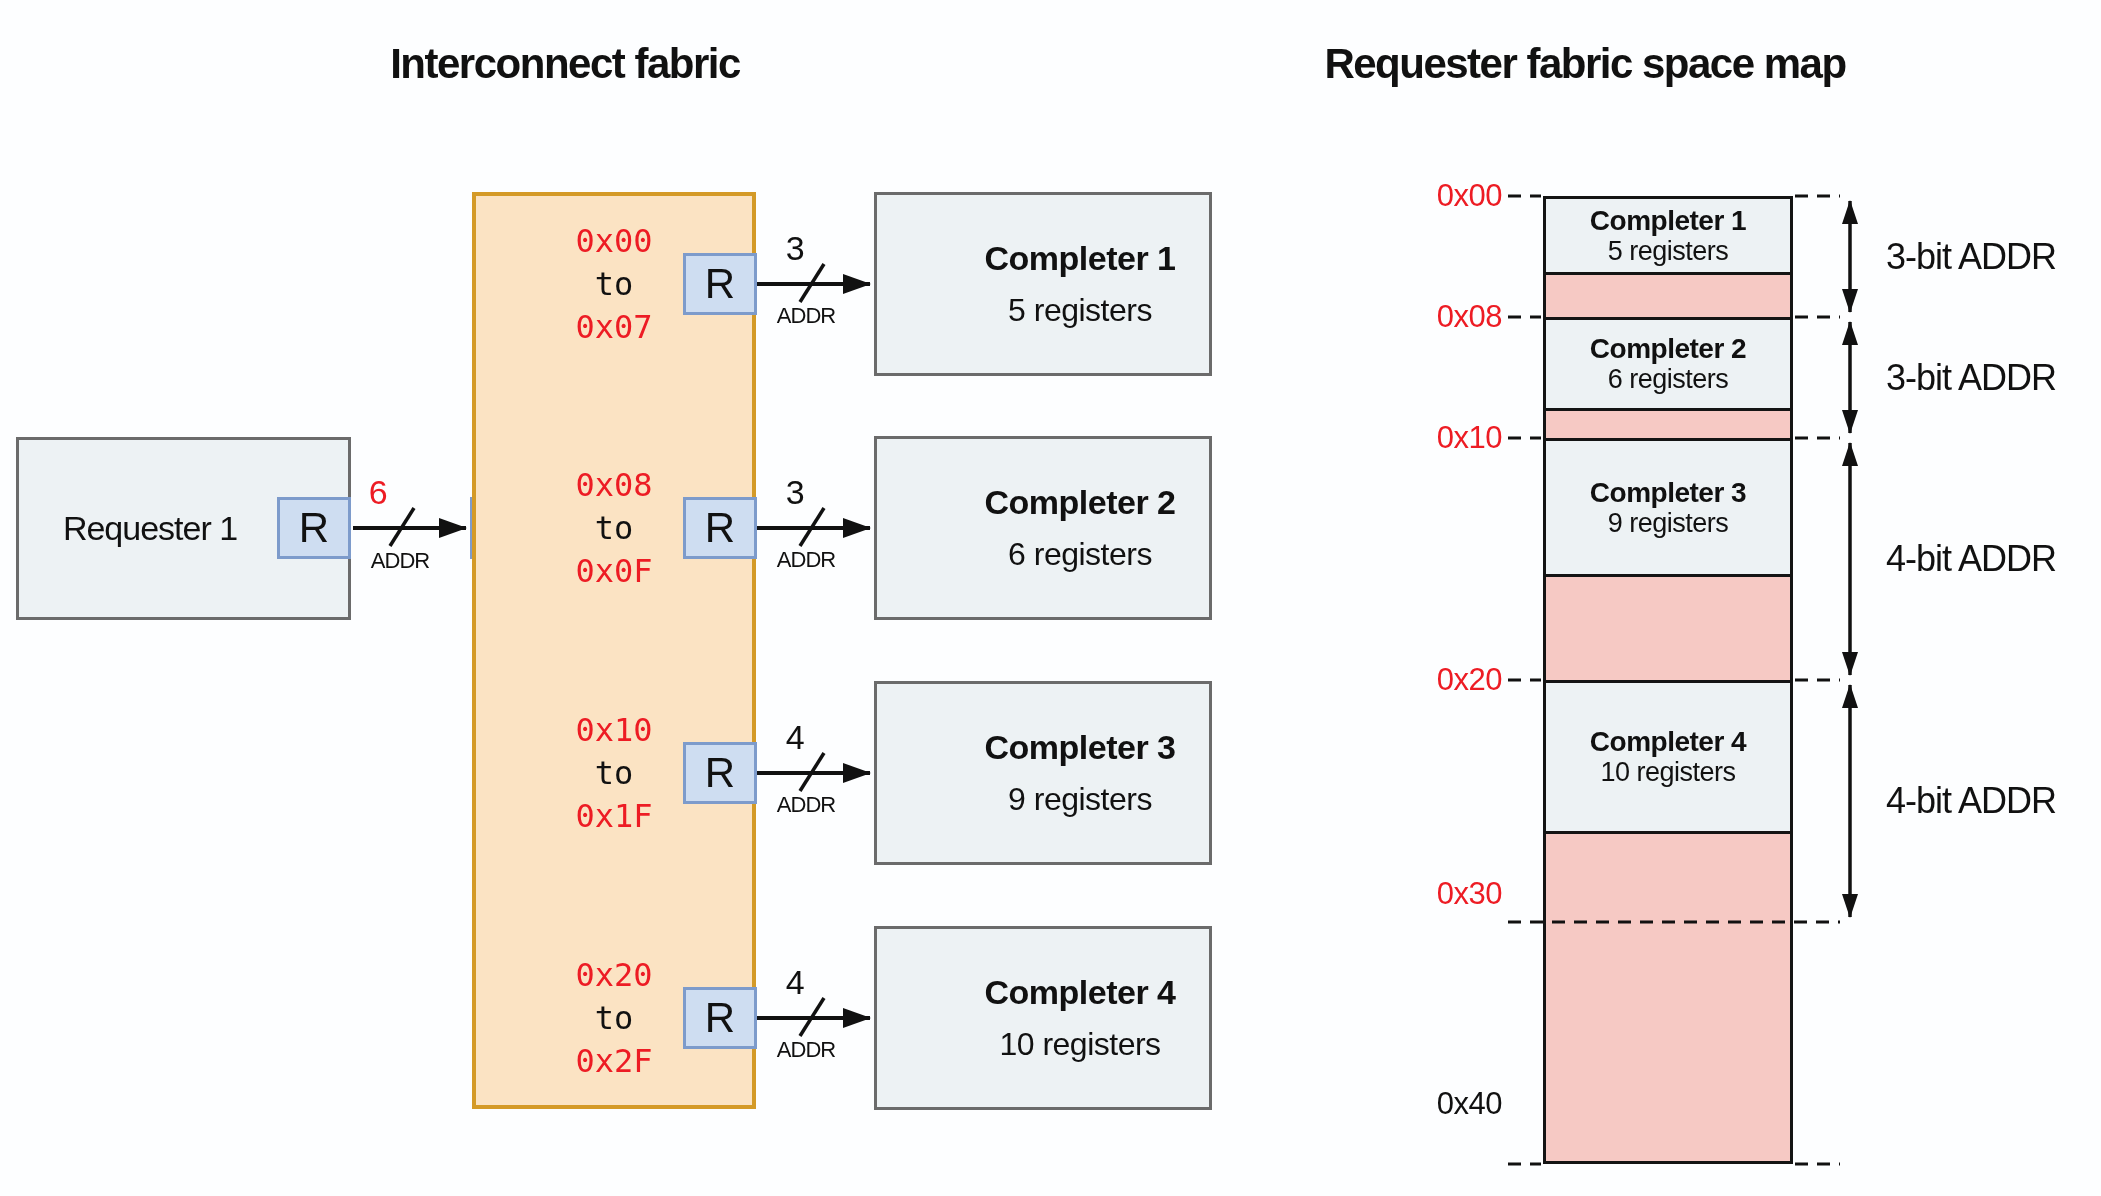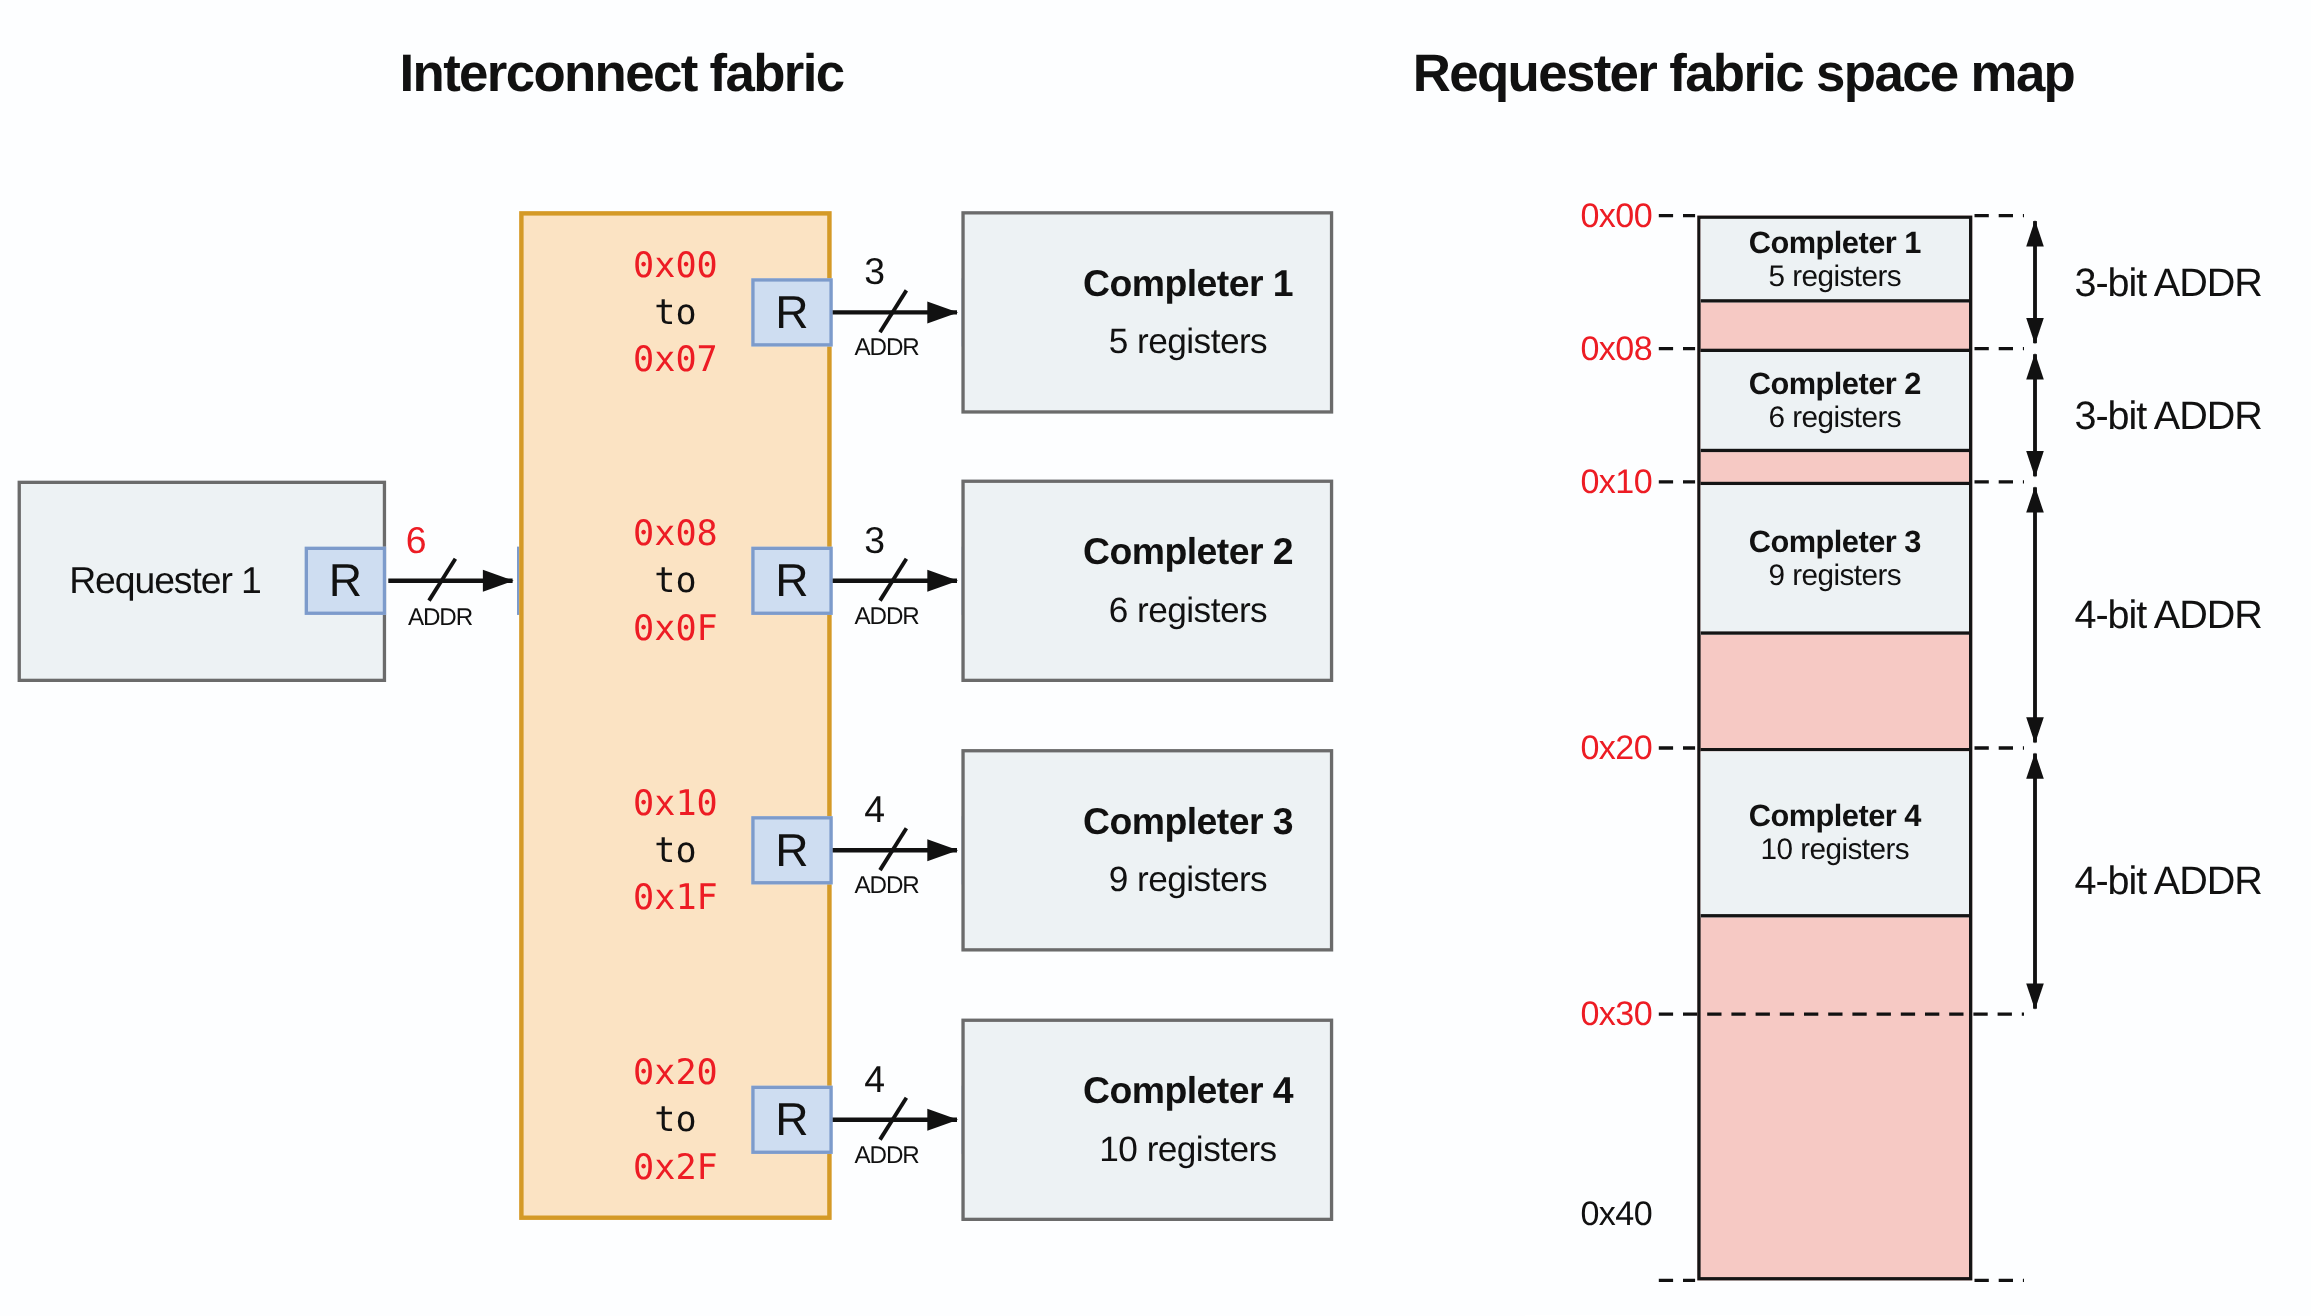--- a/index.html
+++ b/index.html
@@ -3,21 +3,21 @@
 <meta charset="utf-8">
 <style>
   html,body { margin:0; padding:0; background:#ffffff; }
   * { box-sizing:border-box; }
   #canvas {
     position:relative; width:2101px; height:1196px; background:#fdfeff;
     font-family:"Liberation Sans", sans-serif; color:#111; overflow:hidden;
   }
   .title {
     position:absolute; top:40px; transform:translateX(-50%);
-    font-size:48px; font-weight:bold; letter-spacing:-1.5px; white-space:nowrap;
+    font-size:42px; font-weight:bold; letter-spacing:-1.5px; white-space:nowrap;
   }
   
   .node {
     position:absolute; background:#EDF2F4; border:3px solid #6B6B6B;
   }
   .port {
     position:absolute; width:74px; height:62px; background:#CEDDF1; border:3px solid #7D9BCB;
     display:flex; align-items:center; justify-content:center;
     font-size:42px; font-weight:400; color:#111;
   }
@@ -172,21 +172,21 @@
     <div class="mseg" style="top:484px; height:151px;">
       <div class="m-name">Completer 4</div>
       <div class="m-size">10 registers</div>
     </div>
   </div>
 
   <div class="addr-label" style="top:196px;">0x00</div>
   <div class="addr-label" style="top:317px;">0x08</div>
   <div class="addr-label" style="top:438px;">0x10</div>
   <div class="addr-label" style="top:680px;">0x20</div>
-  <div class="addr-label" style="top:922px;">0x30</div>
+  <div class="addr-label" style="top:894px;">0x30</div>
   <div class="addr-label black" style="top:1104px;">0x40</div>
 
   <div class="span-label" style="top:257px;">3-bit ADDR</div>
   <div class="span-label" style="top:378px;">3-bit ADDR</div>
   <div class="span-label" style="top:559px;">4-bit ADDR</div>
   <div class="span-label" style="top:801px;">4-bit ADDR</div>
 
   <svg class="overlay" width="2101" height="1196" viewBox="0 0 2101 1196">
     <defs>
       <marker id="arrH" markerUnits="userSpaceOnUse" markerWidth="30" markerHeight="22" viewBox="0 0 30 22" refX="28" refY="11" orient="auto-start-reverse">

